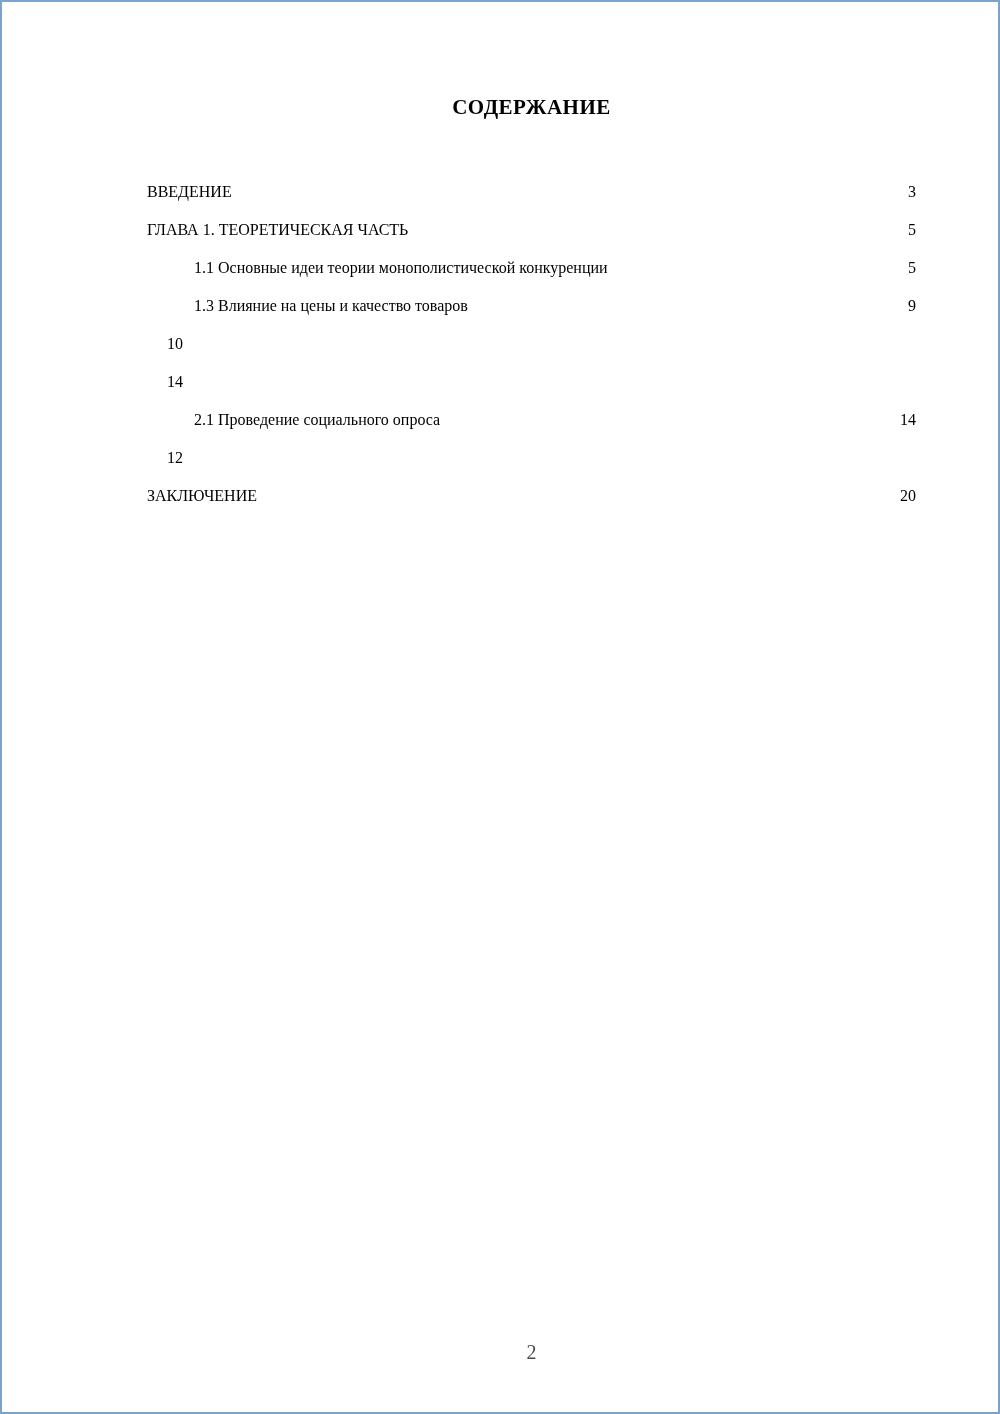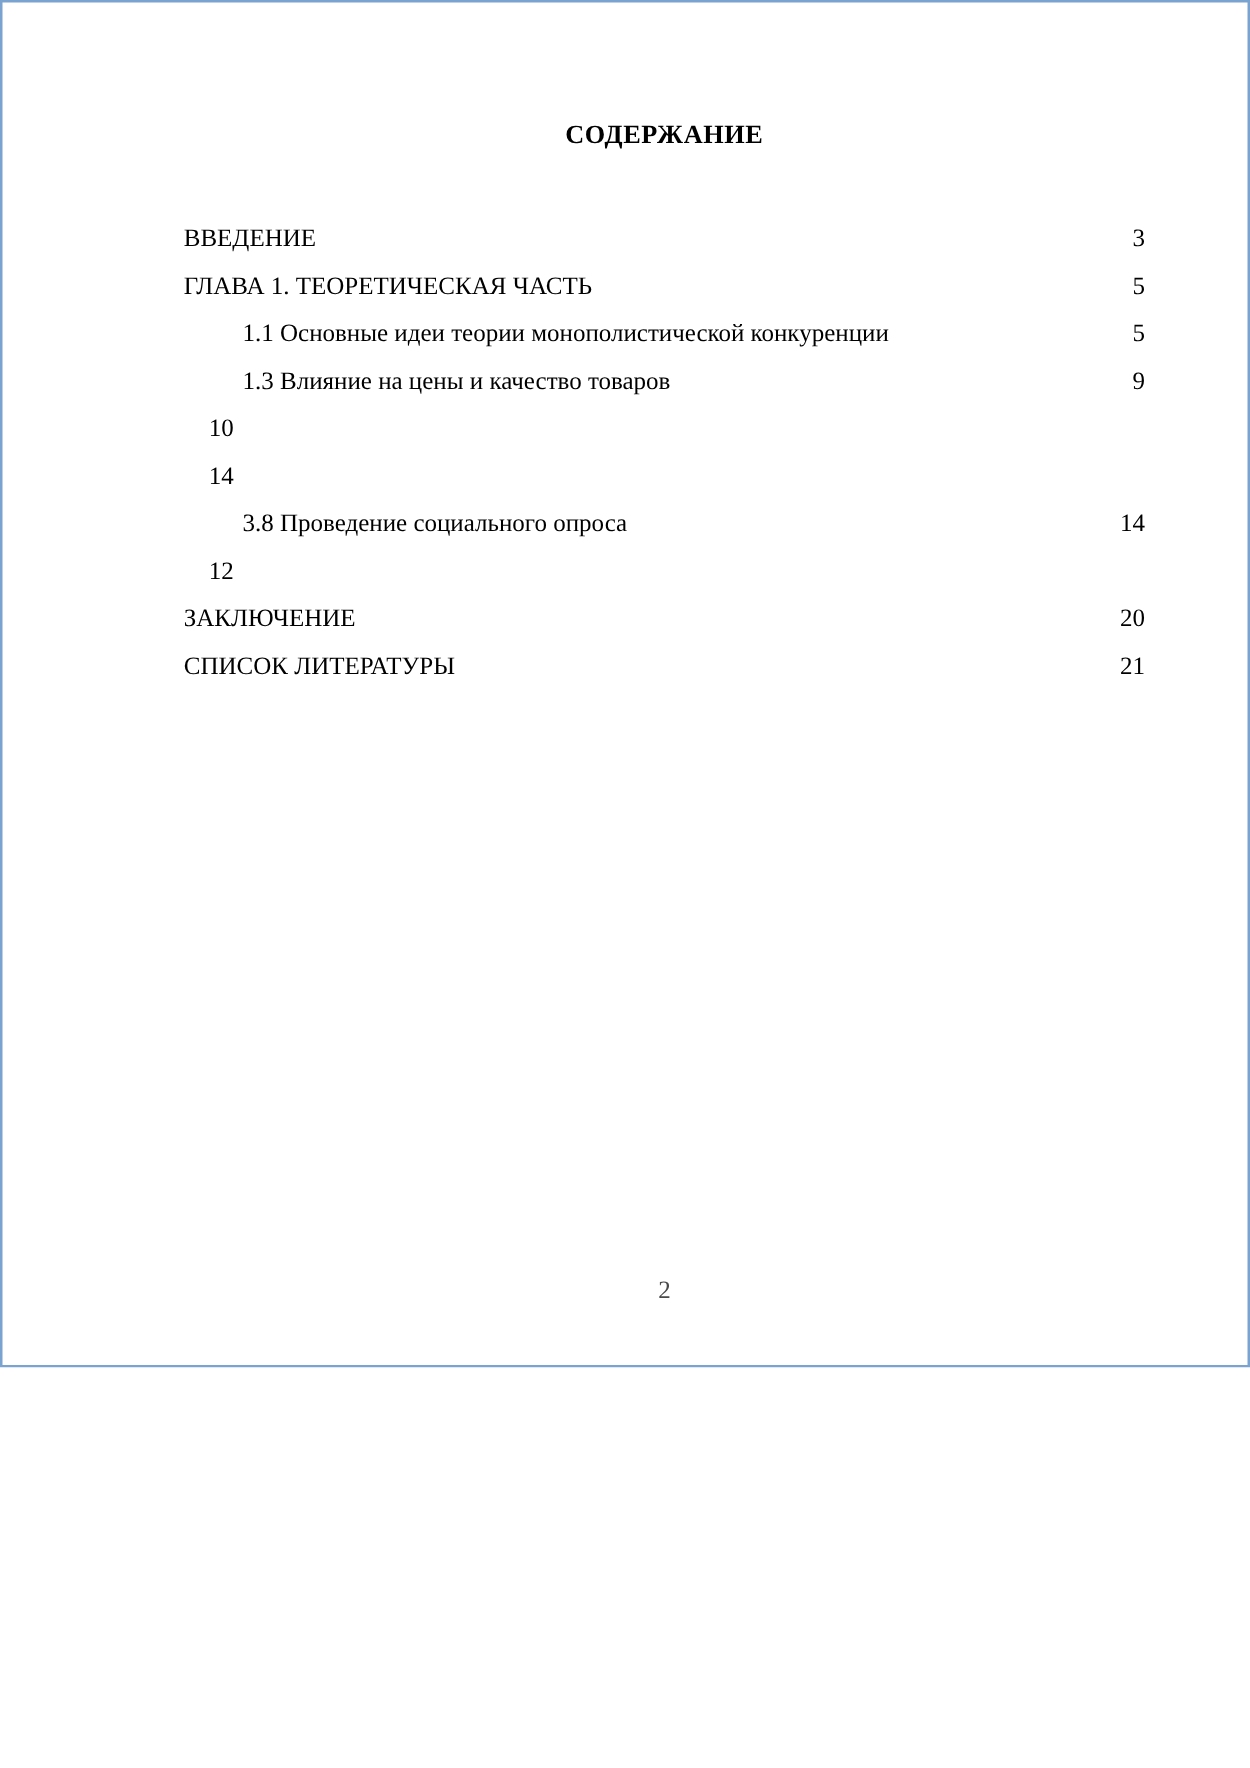--- a/index.html
+++ b/index.html
@@ -3,21 +3,21 @@
 <meta charset="utf-8">
 <style>
   html, body {
     margin: 0;
     padding: 0;
     background: #ffffff;
   }
   .page {
     position: relative;
     width: 1000px;
-    height: 1094px;
+    height: 1414px;
     box-sizing: border-box;
     background: #ffffff;
     border: 2px solid #7ba3d0;
     font-family: "Liberation Serif", "DejaVu Serif", serif;
     color: #000000;
     overflow: hidden;
   }
   .doc-title {
     margin-top: 93px;
     margin-left: 145px;
@@ -27,21 +27,21 @@
     font-weight: bold;
     letter-spacing: 0.5px;
   }
   .toc {
     margin: 58px 82px 0 145px;
   }
   .toc-row {
     display: flex;
     justify-content: space-between;
     align-items: flex-end;
-    font-size: 20px;
+    font-size: 16px;
     line-height: 27px;
     margin-bottom: 11px;
   }
   .toc-label {
     max-width: 540px;
   }
   .toc-row.indent .toc-label {
     padding-left: 47px;
   }
   .toc-page {
@@ -90,35 +90,31 @@
 
     <div class="toc-row indent">
       <span class="toc-page">10</span>
     </div>
 
     <div class="toc-row">
       <span class="toc-page">14</span>
     </div>
 
     <div class="toc-row indent">
-      <span class="toc-label">3.8 Проведение социального опроса</span>
+      <span class="toc-label">2.1 Проведение социального опроса</span>
       <span class="toc-page">14</span>
     </div>
 
     <div class="toc-row indent">
       <span class="toc-page">12</span>
     </div>
 
     <div class="toc-row">
       <span class="toc-label">ЗАКЛЮЧЕНИЕ</span>
       <span class="toc-page">20</span>
     </div>
 
-    <div class="toc-row">
-      <span class="toc-label">СПИСОК ЛИТЕРАТУРЫ</span>
-      <span class="toc-page">21</span>
-    </div>
 
   </div>
 
   <div class="page-footer">2</div>
 
 </div>
 
 </body></html>

